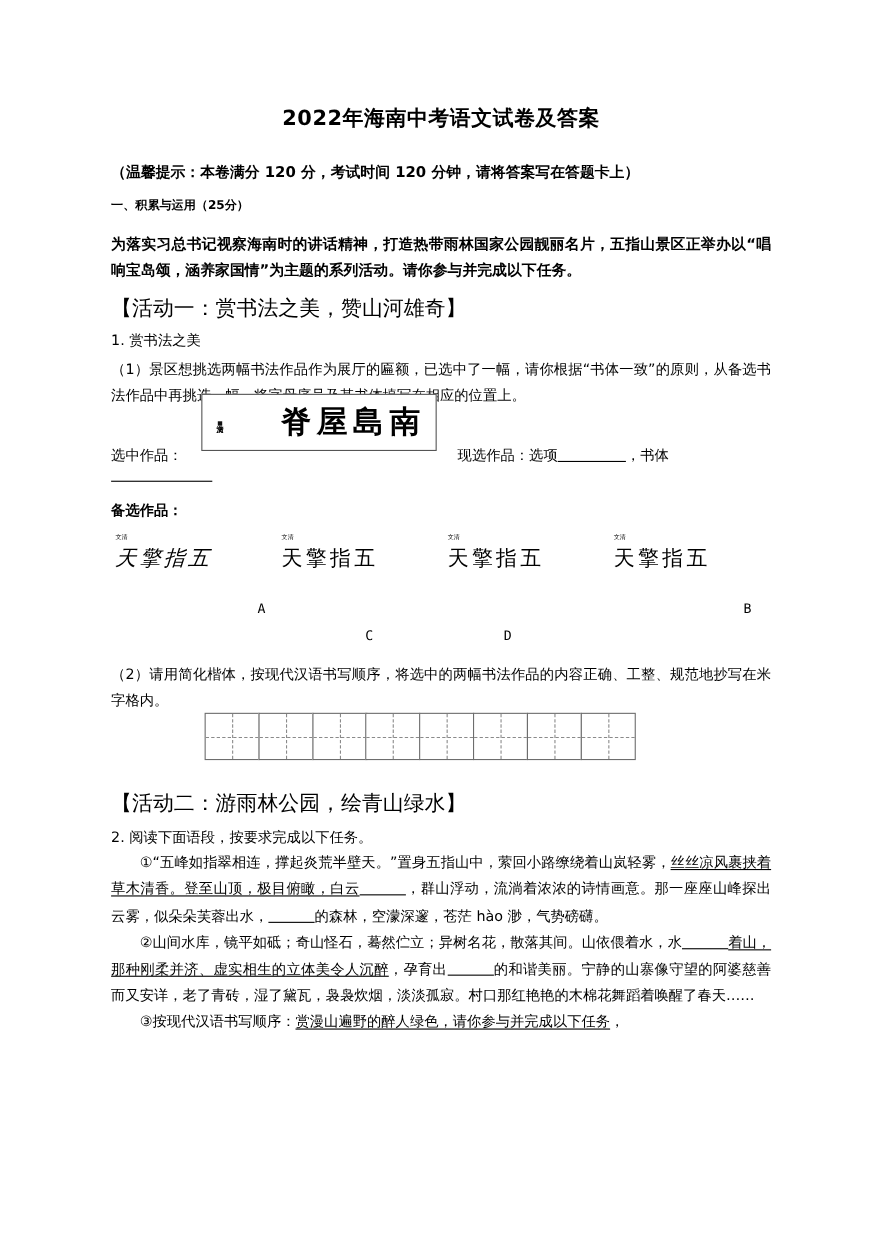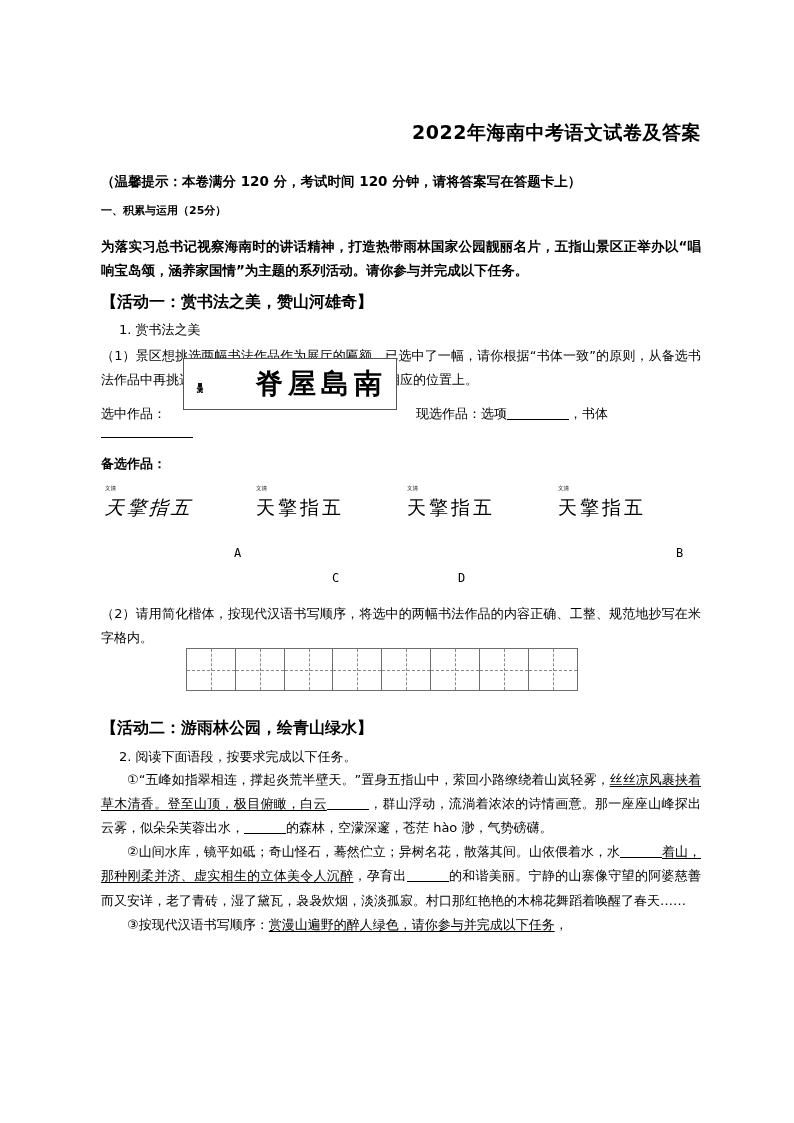--- a/index.html
+++ b/index.html
@@ -21,25 +21,25 @@
   }
   .content {
     position: absolute;
     left: 101px;
     top: 0;
     width: 600px;
   }
 
   
   .doc-title {
-    text-align: right;
+    text-align: center;
     font-size: 19px;
     font-weight: bold;
     letter-spacing: 0.5px;
-    margin-top: 120px;
+    margin-top: 96px;
     line-height: 1.3;
   }
   .doc-subtitle {
     text-align: left;
     font-size: 13.5px;
     font-weight: bold;
     margin-top: 27px;
     line-height: 1.4;
   }
 
@@ -52,30 +52,29 @@
   }
   .lead-para {
     font-size: 13.5px;
     font-weight: bold;
     line-height: 1.78;
     margin-top: 15px;
     text-align: justify;
     text-justify: inter-ideograph;
   }
   .act-heading {
-    font-size: 16px;
-    font-weight: bold;
+    font-size: 19px;
+    font-weight: normal;
     line-height: 1.72;
     margin-top: 6px;
   }
   .q-line {
     font-size: 13px;
     line-height: 1.75;
     margin-top: 4px;
-    margin-left: 18px;
   }
   .q-para {
     font-size: 13px;
     line-height: 1.82;
     margin-top: 2px;
     text-align: justify;
     text-justify: inter-ideograph;
   }
   .body-para {
     font-size: 13px;

